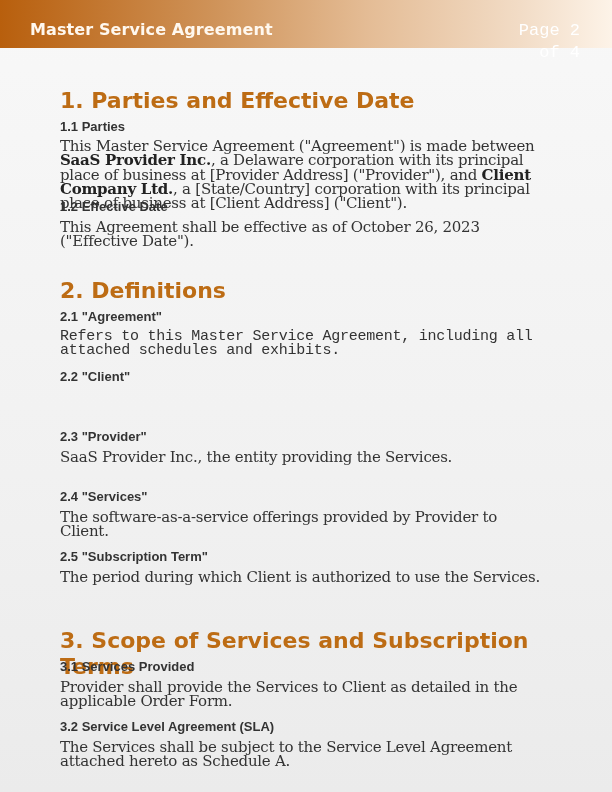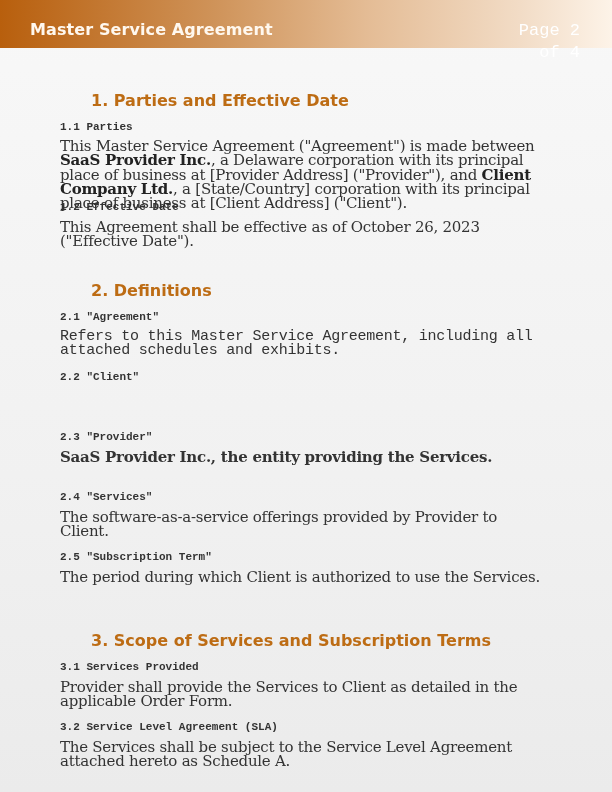--- a/index.html
+++ b/index.html
@@ -19,25 +19,25 @@
     font-family: "DejaVu Sans", sans-serif; font-weight: bold;
     font-size: 16px; color: #fff8ef; letter-spacing: 0.1px;
   }
   .header-page {
     position: absolute; right: 32px; top: 20px; text-align: right;
     font-family: Liberation Mono, monospace; font-size: 17px; line-height: 22px;
     color: #ffffff; width: 90px;
   }
   .section-title {
     font-family: "DejaVu Sans", sans-serif; font-weight: bold;
-    font-size: 16px; color: #bd6c14; line-height: 26px; margin-left: 31px;
+    font-size: 22px; color: #bd6c14; line-height: 26px;
   }
   .sub-title {
-    font-family: Liberation Mono, monospace; font-weight: bold;
-    font-size: 11px; color: #333; line-height: 18px;
+    font-family: Liberation Sans, sans-serif; font-weight: bold;
+    font-size: 13px; color: #333; line-height: 18px;
   }
   .para {
     font-size: 15px; line-height: 14.3px; color: #333;
     letter-spacing: -0.25px;
   }
   .para b { font-weight: bold; color: #222; }
   .block { position: absolute; left: 60px; width: 490px; }
 </style>
 </head>
 <body>
@@ -67,21 +67,21 @@
 </div>
 <div class="block" style="top:308px;">
   <div class="sub-title">2.1 "Agreement"</div>
   <div class="para" style="margin-top:4px;font-family:Liberation Mono, monospace;">Refers to this Master Service Agreement, including all attached schedules and exhibits.</div>
 </div>
 <div class="block" style="top:368px;">
   <div class="sub-title">2.2 "Client"</div>
 </div>
 <div class="block" style="top:428px;">
   <div class="sub-title">2.3 "Provider"</div>
-  <div class="para" style="margin-top:4px;font-weight:bold;">SaaS Provider Inc., the entity providing the Services.</div>
+  <div class="para" style="margin-top:4px;">SaaS Provider Inc., the entity providing the Services.</div>
 </div>
 <div class="block" style="top:488px;">
   <div class="sub-title">2.4 "Services"</div>
   <div class="para" style="margin-top:4px;">The software-as-a-service offerings provided by Provider to Client.</div>
 </div>
 <div class="block" style="top:548px;">
   <div class="sub-title">2.5 "Subscription Term"</div>
   <div class="para" style="margin-top:4px;">The period during which Client is authorized to use the Services.</div>
 </div>
 

